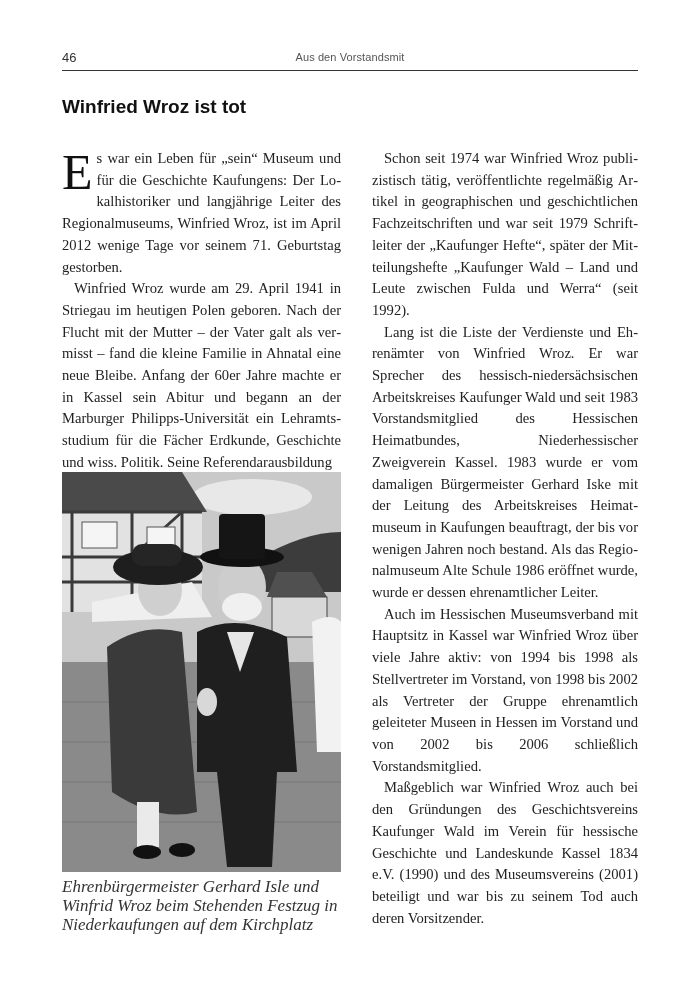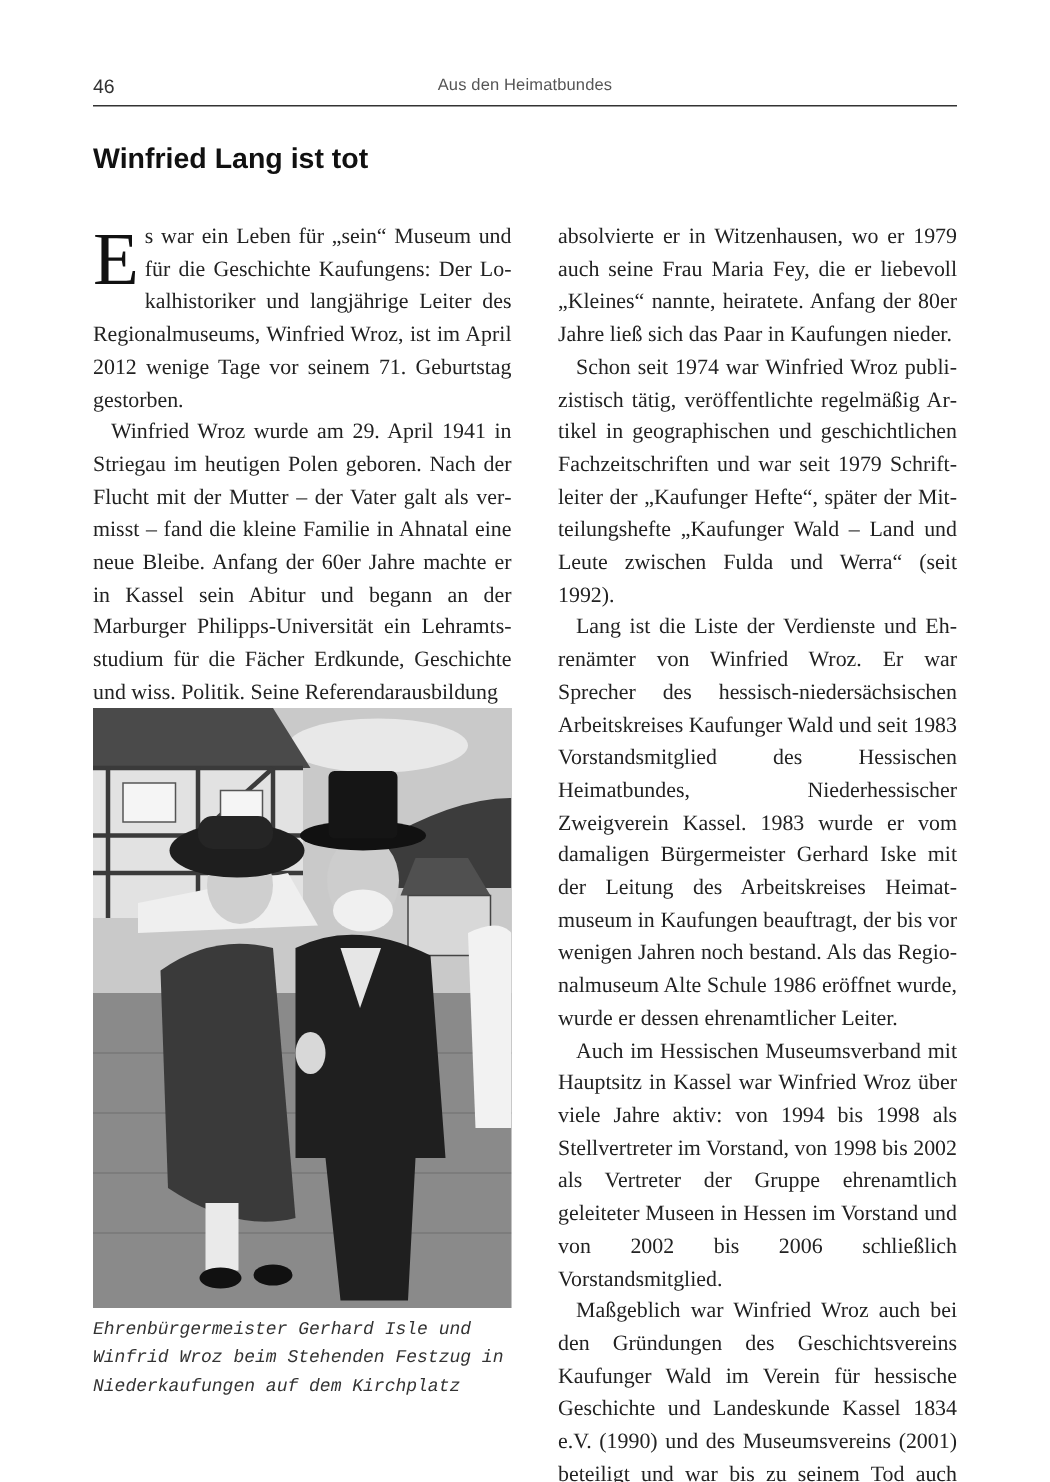--- a/index.html
+++ b/index.html
@@ -8,31 +8,31 @@
     .page-number { position: absolute; left: 0; top: 2px; font-family: "Liberation Sans", sans-serif; font-size: 13px; color: #333; }
     .running-head { position: absolute; left: 0; right: 0; top: 3px; text-align: center; font-family: "Liberation Sans", sans-serif; font-size: 11px; color: #555; letter-spacing: 0.1px; }
     .article-title { position: absolute; left: 62px; top: 96px; margin: 0; font-family: "Liberation Sans", sans-serif; font-weight: bold; font-size: 19px; color: #111; }
     .col { position: absolute; font-family: "Liberation Serif", "DejaVu Serif", serif; font-size: 14.6px; line-height: 21.7px; text-align: justify; hyphens: manual; color: #222; }
     .col-left { left: 62px; top: 148px; width: 279px; }
     .col-right { left: 372px; top: 148px; width: 266px; }
     .col p { margin: 0; text-indent: 12px; }
     .col p.first { text-indent: 0; }
     .dropcap { float: left; font-size: 50px; line-height: 40px; margin: 4px 4px 0 0; font-family: "Liberation Serif", serif; color: #111; }
     .photo { position: absolute; left: 62px; top: 472px; width: 279px; height: 400px; overflow: hidden; background: #9a9a9a; }
-    .caption { position: absolute; left: 62px; top: 877px; width: 290px; font-family: Liberation Mono, monospace; font-style: italic; font-size: 12px; line-height: 19px; color: #333; }
+    .caption { position: absolute; left: 62px; top: 877px; width: 290px; font-family: Liberation Serif, serif; font-style: italic; font-size: 17px; line-height: 19px; color: #333; }
   </style>
 </head>
 <body>
 
 <div class="page-header">
   <span class="page-number">46</span>
-  <span class="running-head">Aus den Heimatbundes</span>
+  <span class="running-head">Aus den Vorstandsmit</span>
 </div>
 
-<h1 class="article-title">Winfried Lang ist tot</h1>
+<h1 class="article-title">Winfried Wroz ist tot</h1>
 
 <div class="col col-left">
   <p class="first"><span class="dropcap">E</span><span>s war ein Leben für „sein“ Museum und für die Geschichte Kaufungens: Der Lo­kalhistoriker und langjährige Leiter des Re­gionalmuseums, Winfried Wroz, ist im April 2012 wenige Tage vor seinem 71. Geburtstag gestorben.</span></p>
   <p>Winfried Wroz wurde am 29. April 1941 in Striegau im heutigen Polen geboren. Nach der Flucht mit der Mutter – der Vater galt als ver­misst – fand die kleine Familie in Ahnatal eine neue Bleibe. Anfang der 60er Jahre machte er in Kassel sein Abitur und begann an der Marburger Philipps-Universität ein Lehramts­studium für die Fächer Erdkunde, Geschichte und wiss. Politik. Seine Referendarausbildung</p>
 </div>
 
 <div class="photo" role="img" aria-label="Two men in historical costume: one in a dark robe and wide-brimmed hat, one in a black frock coat and top hat, standing on a cobblestone square in front of half-timbered houses">
   <svg width="279" height="400" viewBox="0 0 279 400" xmlns="http://www.w3.org/2000/svg">
 
     <rect x="0" y="0" width="279" height="400" fill="#c9c9c9"></rect>
@@ -85,19 +85,18 @@
     <ellipse cx="180" cy="85" rx="42" ry="10" fill="#111"></ellipse>
     <rect x="157" y="42" width="46" height="45" rx="4" fill="#151515"></rect>
 
     <path d="M250 150 Q270 140 279 150 L279 280 L255 280 Z" fill="#f2f2f2"></path>
   </svg>
 </div>
 
 <div class="caption">Ehrenbürgermeister Gerhard Isle und Winfrid Wroz beim Stehenden Festzug in Niederkaufungen auf dem Kirchplatz</div>
 
 <div class="col col-right">
-  <p class="first">absolvierte er in Witzenhausen, wo er 1979 auch seine Frau Maria Fey, die er liebevoll „Kleines“ nannte, heiratete. Anfang der 80er Jahre ließ sich das Paar in Kaufungen nieder.</p>
   <p>Schon seit 1974 war Winfried Wroz publi­zistisch tätig, veröffentlichte regelmäßig Ar­tikel in geographischen und geschichtlichen Fachzeitschriften und war seit 1979 Schrift­leiter der „Kaufunger Hefte“, später der Mit­teilungshefte „Kaufunger Wald – Land und Leute zwischen Fulda und Werra“ (seit 1992).</p>
   <p>Lang ist die Liste der Verdienste und Eh­renämter von Winfried Wroz. Er war Sprecher des hessisch-niedersächsischen Arbeitskreises Kaufunger Wald und seit 1983 Vorstandsmit­glied des Hessischen Heimatbundes, Nieder­hessischer Zweigverein Kassel. 1983 wurde er vom damaligen Bürgermeister Gerhard Iske mit der Leitung des Arbeitskreises Heimat­museum in Kaufungen beauftragt, der bis vor wenigen Jahren noch bestand. Als das Regio­nalmuseum Alte Schule 1986 eröffnet wurde, wurde er dessen ehrenamtlicher Leiter.</p>
   <p>Auch im Hessischen Museumsverband mit Hauptsitz in Kassel war Winfried Wroz über viele Jahre aktiv: von 1994 bis 1998 als Stell­vertreter im Vorstand, von 1998 bis 2002 als Vertreter der Gruppe ehrenamtlich geleiteter Museen in Hessen im Vorstand und von 2002 bis 2006 schließlich Vorstandsmitglied.</p>
   <p>Maßgeblich war Winfried Wroz auch bei den Gründungen des Geschichtsvereins Kaufunger Wald im Verein für hessische Geschichte und Landeskunde Kassel 1834 e.V. (1990) und des Museumsvereins (2001) beteiligt und war bis zu seinem Tod auch deren Vorsitzender.</p>
 
 </div>
 
 </body></html>

